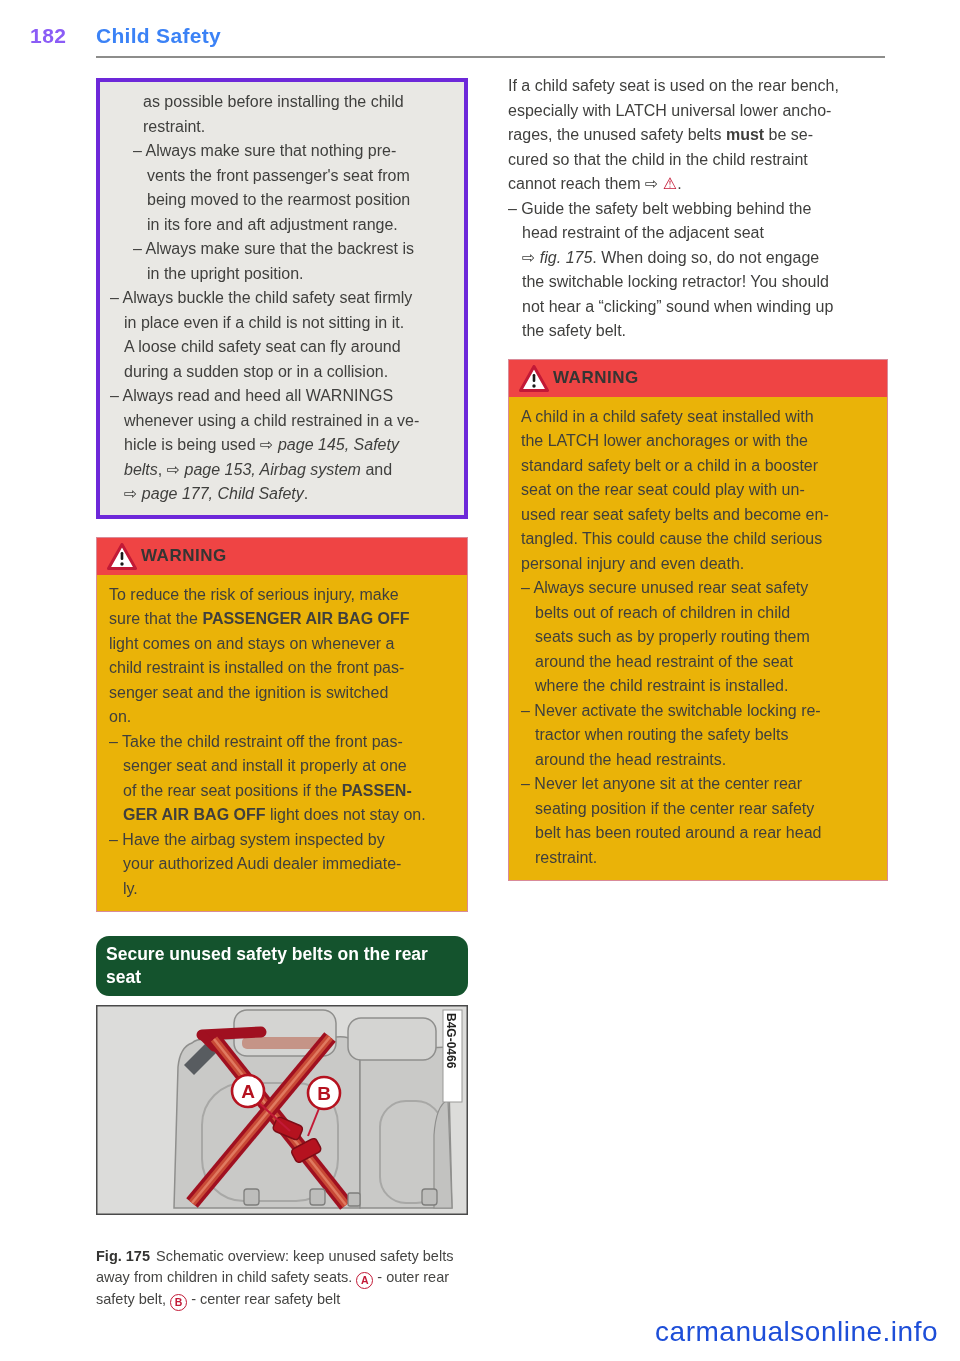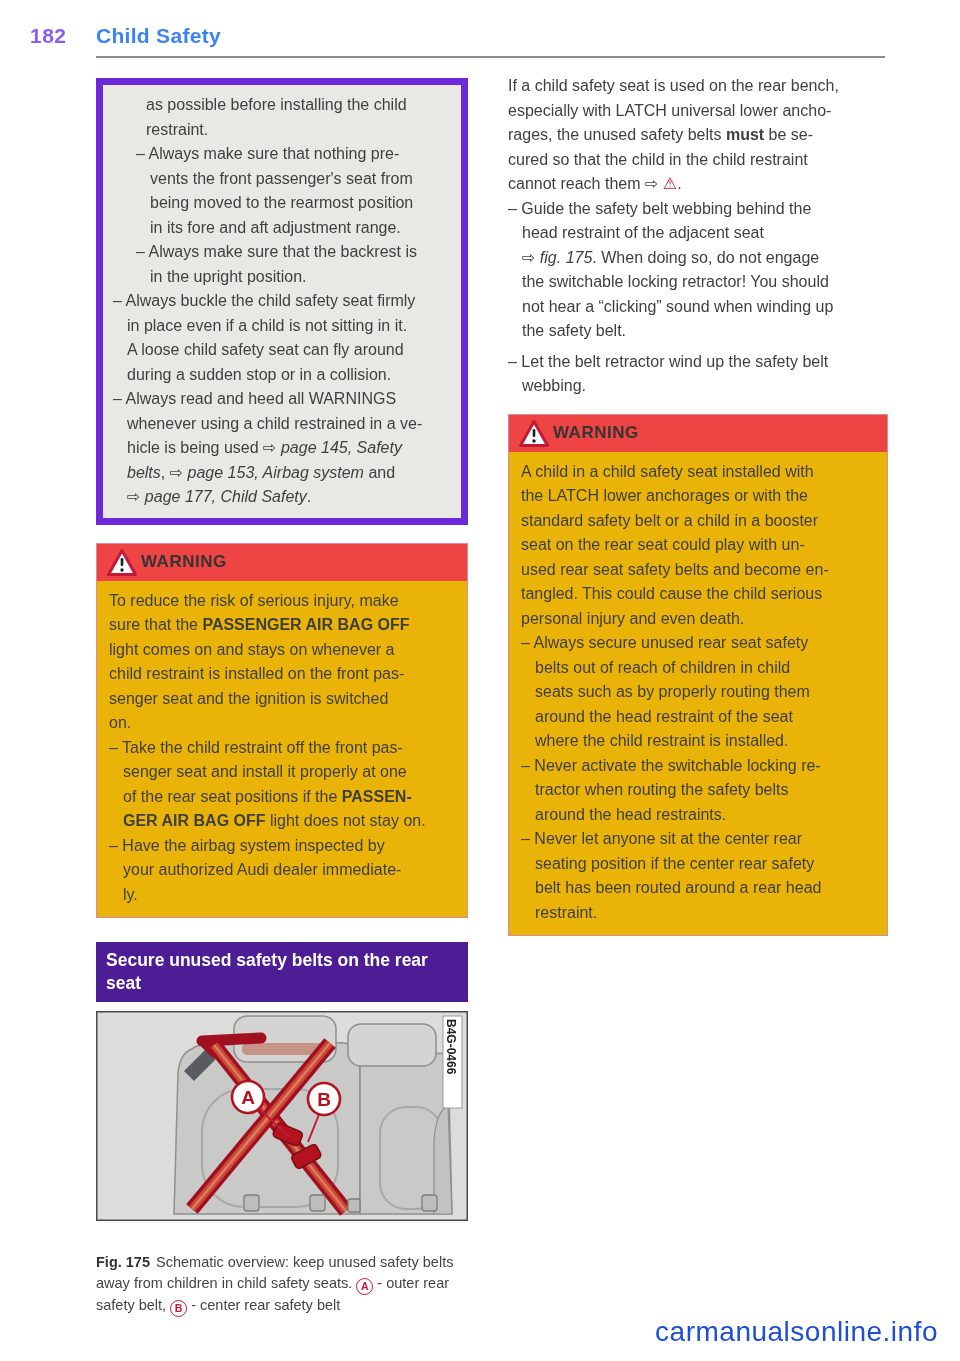--- a/index.html
+++ b/index.html
@@ -13,32 +13,32 @@
   .hdr-rule{position:absolute;left:96px;top:56px;width:789px;height:2px;background:#8d8d8b;}
 
   .col-left{position:absolute;left:96px;top:78px;width:372px;}
   .col-right{position:absolute;left:508px;top:74px;width:380px;}
 
   .txt{font-size:16px;line-height:24.5px;white-space:pre-line;color:#3f3f3d;}
   .b{font-weight:bold;}
   .it{font-style:italic;}
   .warnglyph{color:#c21936;font-weight:bold;}
 
-  .greybox{background:#e9e8e4;border:7px solid #6d28d9;padding:8px 8px 8px 10px;box-sizing:border-box;}
+  .greybox{background:#e9e8e4;border:4px solid #6d28d9;padding:8px 8px 8px 10px;box-sizing:border-box;}
   .li{padding-left:14px;text-indent:-14px;}
   .indent1{margin-left:23px;}
   .indent2{margin-left:33px;}
 
   .warnbox{border:1px solid #d98b99;box-sizing:border-box;margin-top:0;}
   .warnhead{background:#ef4444;display:flex;align-items:center;gap:4px;padding:5px 10px;}
   .warnhead .wtitle{font-size:17px;font-weight:bold;color:#353533;letter-spacing:.5px;}
   .warnbody{background:#eab308;padding:8px 10px 10px 12px;}
 
-  .redhead{background:#4c1d95;color:#ffffff;font-size:17.5px;font-weight:bold;
-           line-height:23px;padding:7px 10px;white-space:pre-line;box-sizing:border-box;}
+  .redhead{background:#14532d;color:#ffffff;font-size:17.5px;font-weight:bold;
+           line-height:23px;padding:7px 10px;white-space:pre-line;box-sizing:border-box;border-radius:13px;}
 
   .figwrap{margin-top:0;}
   .caption{font-size:14.5px;line-height:21.5px;color:#454543;white-space:pre-line;}
   .caption .b{margin-right:6px;color:#343432;}
   .circ{display:inline-block;width:15px;height:15px;border:1.2px solid #c21936;border-radius:50%;
         color:#c21936;font-size:10.5px;font-weight:bold;line-height:15px;text-align:center;
         text-indent:0;vertical-align:-2px;}
   .watermark{position:absolute;right:22px;top:1316px;font-size:28px;color:#1d4ed8;letter-spacing:.5px;}
   .block-gap{}
 </style>
@@ -166,22 +166,20 @@
 especially with LATCH universal lower ancho-
 rages, the unused safety belts </span><span class="b">must</span><span> be se-
 cured so that the child in the child restraint
 cannot reach them </span><span>⇨ </span><span class="warnglyph">⚠</span><span>.</span></div>
   <div class="txt li block-gap"><span>– Guide the safety belt webbing behind the
 head restraint of the adjacent seat
 </span><span>⇨ </span><span class="it">fig. 175</span><span>. When doing so, do not engage
 the switchable locking retractor! You should
 not hear a “clicking” sound when winding up
 the safety belt.</span></div>
-  <div class="txt li" style="margin-top:6px;"><span>– Let the belt retractor wind up the safety belt
-webbing.</span></div>
 
   <div class="warnbox" style="margin-top:15px;">
     <div class="warnhead">
       <span style="display:inline-flex;">
         <svg width="30" height="27" viewBox="0 0 30 27">
           <polygon points="15,1.5 28.5,25.5 1.5,25.5" fill="#ffffff" stroke="#c21936" stroke-width="3" stroke-linejoin="round"></polygon>
           <rect x="13.7" y="9" width="2.6" height="8" rx="1.2" fill="#1a1a1a"></rect>
           <circle cx="15" cy="21" r="1.7" fill="#1a1a1a"></circle>
         </svg>
       </span>

